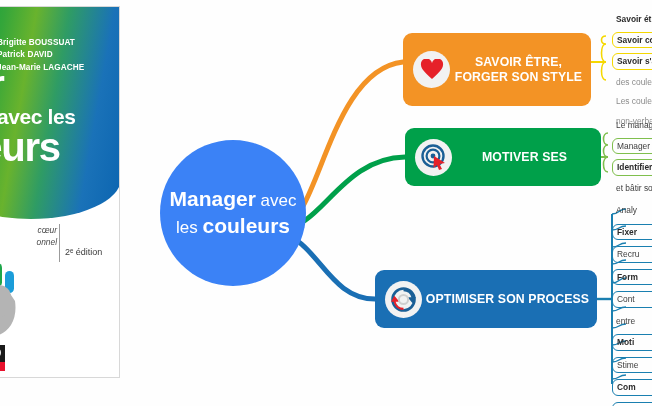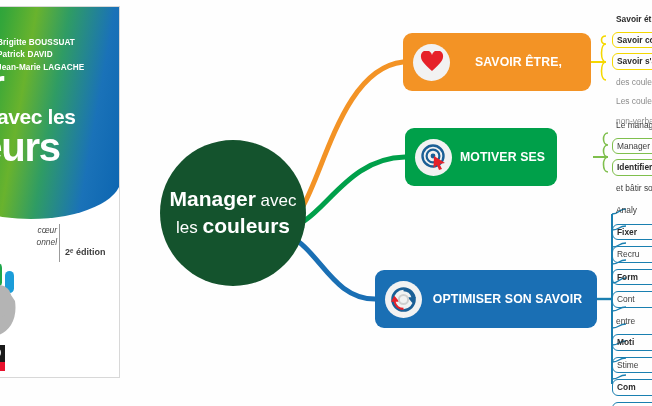--- a/index.html
+++ b/index.html
@@ -102,21 +102,21 @@
     width: 1px;
     height: 38px;
     background: #9b9b9b;
   }
   #book-edition {
     position: absolute;
     left: 102px;
     top: 240px;
     color: #3c3c3c;
     font-size: 9px;
-    font-weight: bold;
+    font-weight: normal;
   }
   #book-hand {
     position: absolute;
     left: -22px;
     top: 252px;
     width: 96px;
     height: 84px;
   }
   #book-logo {
     position: absolute;
@@ -154,21 +154,21 @@
     height: 406px;
     pointer-events: none;
   }
   #central-node {
     position: absolute;
     left: 160px;
     top: 140px;
     width: 146px;
     height: 146px;
     border-radius: 50%;
-    background: #14532d;
+    background: #3b82f6;
     color: #ffffff;
     display: flex;
     align-items: center;
     justify-content: center;
   }
   #central-label {
     text-align: center;
     line-height: 25px;
     padding: 0 8px;
   }
@@ -206,27 +206,27 @@
     font-weight: bold;
     line-height: 15px;
     letter-spacing: 0.1px;
     padding: 0 6px 0 2px;
   }
 
   #branch-orange {
     left: 403px;
     top: 33px;
     width: 188px;
-    height: 58px;
+    height: 73px;
     background: #f39325;
   }
   #branch-green {
     left: 405px;
     top: 128px;
-    width: 152px;
+    width: 196px;
     height: 58px;
     background: #00a04a;
   }
   #branch-blue {
     left: 375px;
     top: 270px;
     width: 222px;
     height: 58px;
     background: #1a6fb4;
   }
@@ -331,20 +331,21 @@
   </div>
 
   <div class="branch-box" id="branch-orange">
     <div class="branch-icon">
       <svg width="24" height="22" viewBox="0 0 24 22">
         <path d="M12 20 C 4 13, 1 9, 1 6 A5.2 5.2 0 0 1 12 4 A5.2 5.2 0 0 1 23 6 C 23 9, 20 13, 12 20 Z" fill="#e62129"></path>
       </svg>
     </div>
     <div class="branch-label">
       <span>SAVOIR ÊTRE,</span><br>
+      <span>FORGER SON STYLE</span>
     </div>
   </div>
 
   <div class="branch-box" id="branch-green">
     <div class="branch-icon">
       <svg width="26" height="26" viewBox="0 0 26 26">
         <circle cx="12" cy="12" r="10.5" fill="none" stroke="#1a5f96" stroke-width="2.4"></circle>
         <circle cx="12" cy="12" r="6.4" fill="none" stroke="#1a5f96" stroke-width="2.2"></circle>
         <circle cx="12" cy="12" r="2.4" fill="#1a5f96"></circle>
         <path d="M13 12 L 24 19 L 18.5 20 L 21 25 L 18 26 L 16 21 L 12.5 24 Z" fill="#e62129"></path>
@@ -358,21 +359,21 @@
   <div class="branch-box" id="branch-blue">
     <div class="branch-icon">
       <svg width="27" height="27" viewBox="0 0 27 27">
         <circle cx="13.5" cy="13.5" r="11" fill="none" stroke="#1a5f96" stroke-width="2.6"></circle>
         <path d="M13.5 5.2 A8.3 8.3 0 0 1 21.4 11.3 L 17.6 11.3 L 22.6 17.2 L 26 11.3 L 23.4 11.3 A10 10 0 0 0 13.5 3 Z" fill="#1a5f96"></path>
         <path d="M13.5 21.8 A8.3 8.3 0 0 1 5.6 15.7 L 9.4 15.7 L 4.4 9.8 L 1 15.7 L 3.6 15.7 A10 10 0 0 0 13.5 24 Z" fill="#e62129"></path>
         <circle cx="13.5" cy="13.5" r="4.6" fill="none" stroke="#cfcfcf" stroke-width="2"></circle>
       </svg>
     </div>
     <div class="branch-label">
-      <span>OPTIMISER SON SAVOIR</span><br>
+      <span>OPTIMISER SON PROCESS</span><br>
     </div>
   </div>
 
   <div class="sub-col" id="sub-orange">
       <div class="sub-item bold" style="margin-bottom: 5px;">Savoir étr</div>
       <div class="sub-item boxed bold" style="margin-bottom: 5px;">Savoir co</div>
       <div class="sub-item boxed bold" style="margin-bottom: 5px;">Savoir s'a</div>
       <div class="sub-item muted" style="margin-bottom: 5px;">des coule</div>
       <div class="sub-item muted" style="margin-bottom: 5px;">Les coule</div>
       <div class="sub-item muted" style="margin-bottom: 5px;">non-verba</div>

